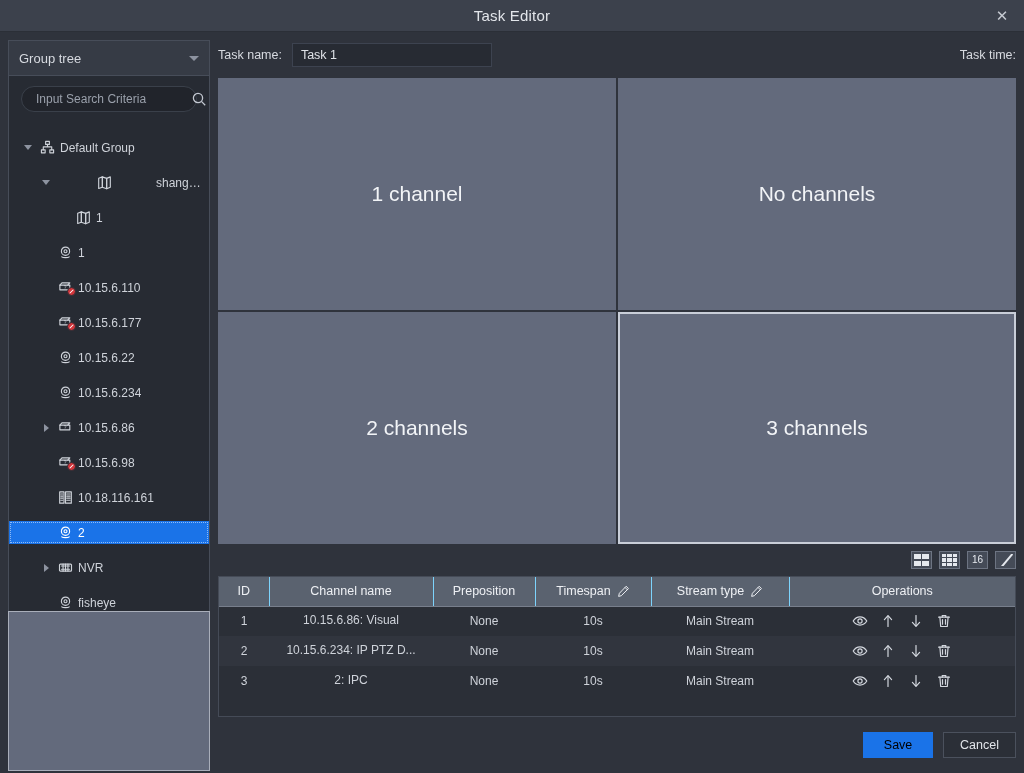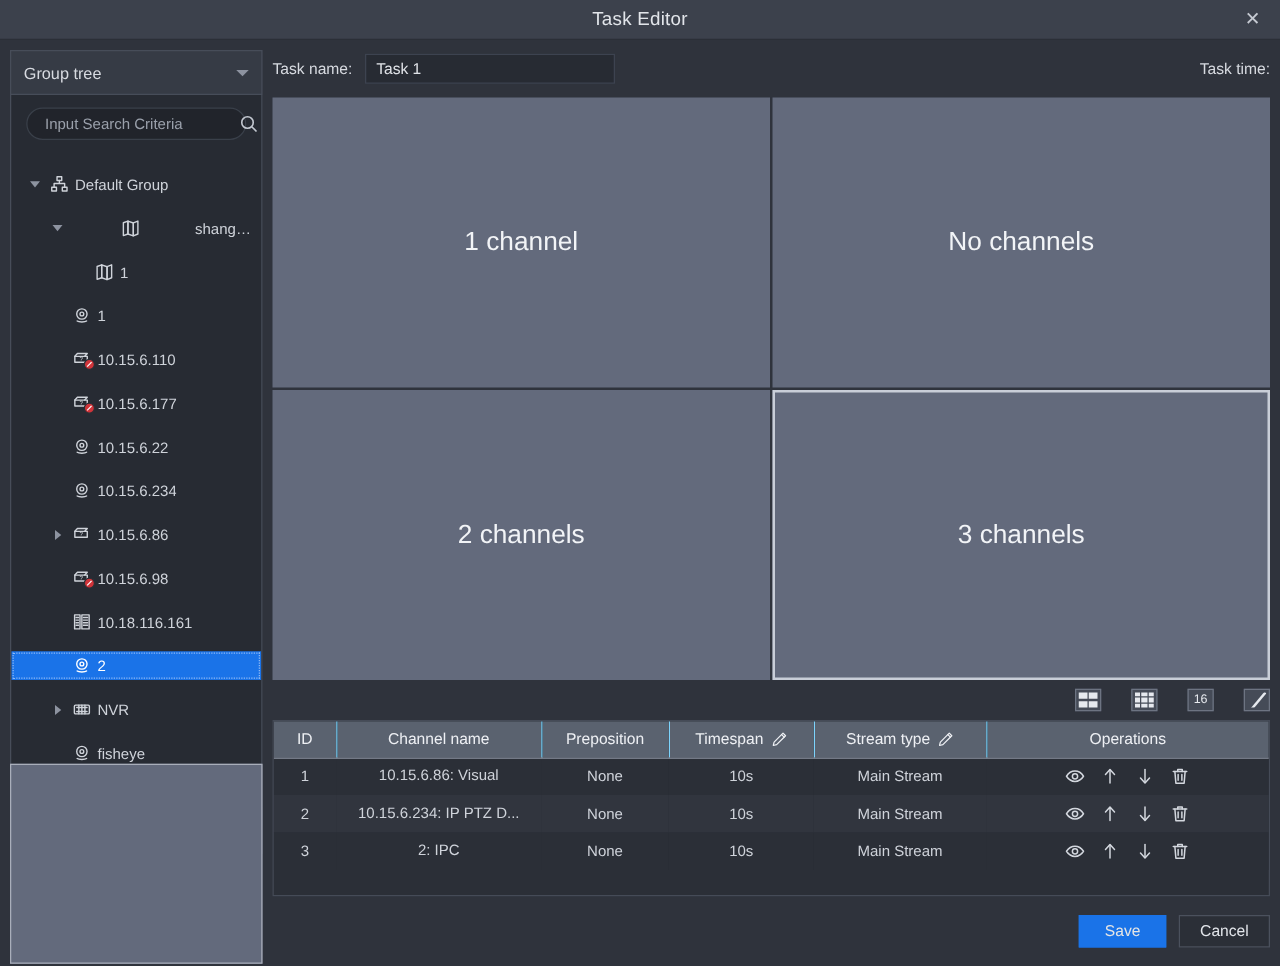--- a/index.html
+++ b/index.html
@@ -129,21 +129,20 @@
   .vcell.active { outline: 2px solid #c9ced8; outline-offset: -2px; }
 
   .layout-bar {
     position: absolute; top: 508px; right: 0; height: 24px;
     display: flex; align-items: center; gap: 7px;
   }
   .lbtn {
     width: 21px; height: 18px; border: 1px solid #6d7482; background: #454b57;
     display: flex; align-items: center; justify-content: center; cursor: pointer;
     padding: 2px;
-    margin-left: 17px;
   }
   .lbtn .g2 { width: 100%; height: 100%; display: grid; grid-template-columns: 1fr 1fr; grid-template-rows: 1fr 1fr; gap: 1.5px; }
   .lbtn .g3 { width: 100%; height: 100%; display: grid; grid-template-columns: 1fr 1fr 1fr; grid-template-rows: 1fr 1fr 1fr; gap: 1px; }
   .lbtn .g2 i, .lbtn .g3 i { background: #e6e9ee; display: block; }
   .lbtn .txt16 { font-size: 10px; color: #e6e9ee; line-height: 1; font-family: inherit; }
   .lbtn .diag { width: 100%; height: 100%; position: relative; overflow: hidden; }
   .lbtn .diag::after {
     content: ""; position: absolute; left: 50%; top: -20%; width: 2px; height: 140%;
     background: #e6e9ee; transform: rotate(40deg); transform-origin: center;
   }
@@ -174,21 +173,21 @@
   
   .footer {
     position: absolute; right: 0; bottom: 0; height: 40px;
     display: flex; align-items: center; gap: 10px;
   }
   .btn {
     height: 26px; min-width: 70px; padding: 0 16px; font-size: 12.5px;
     border: 1px solid #4b515d; background: #2b2f37; color: #e2e5ea;
     cursor: pointer; font-family: inherit;
   }
-  .btn.primary { background: #1a73e8; border-color: #1a73e8; color: #e5e5e5; margin-left: 19px; }
+  .btn.primary { background: #1a73e8; border-color: #1a73e8; color: #000000; margin-left: 19px; }
 </style>
 </head>
 <body>
 
 <div class="window">
 
   <div class="titlebar">
     <div class="titlebar-title">Task Editor</div>
     <div class="close-btn">✕</div>
   </div>

